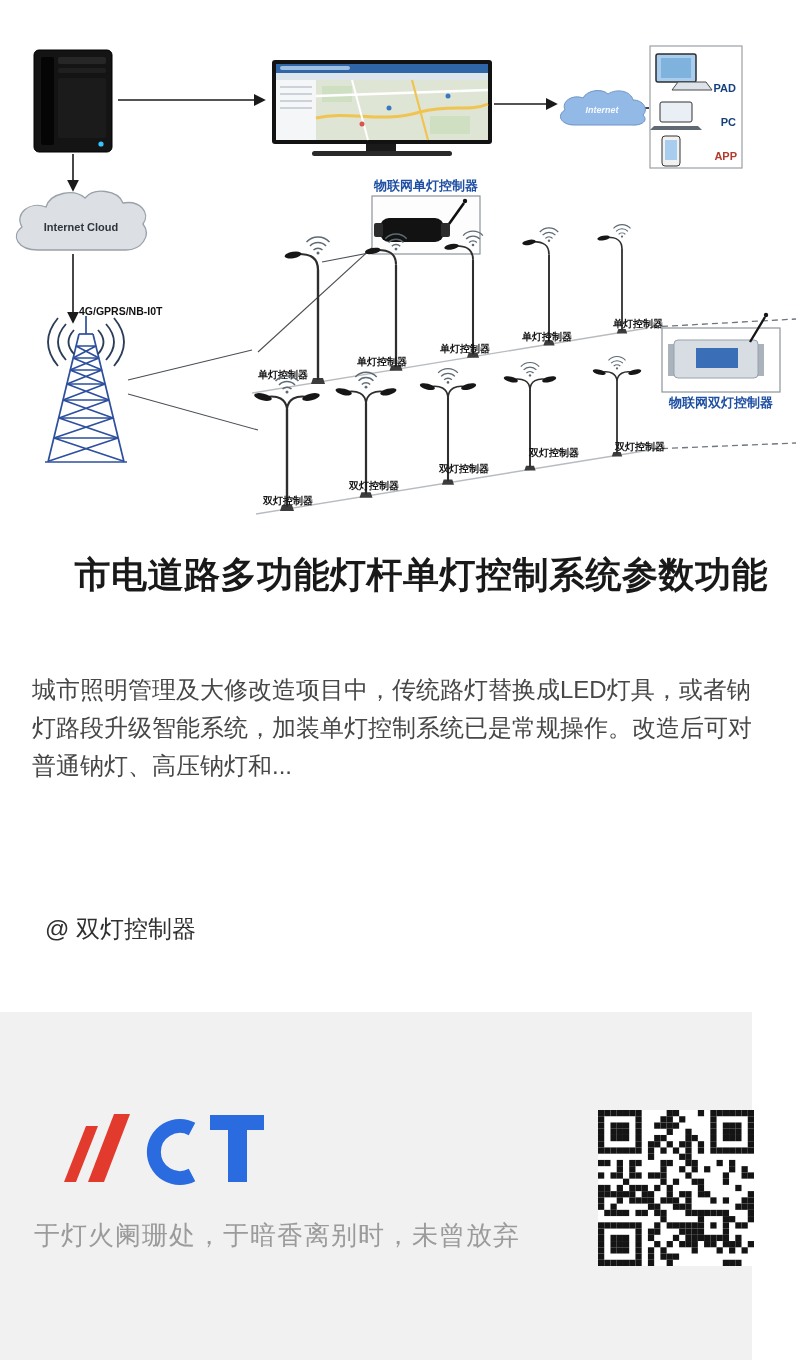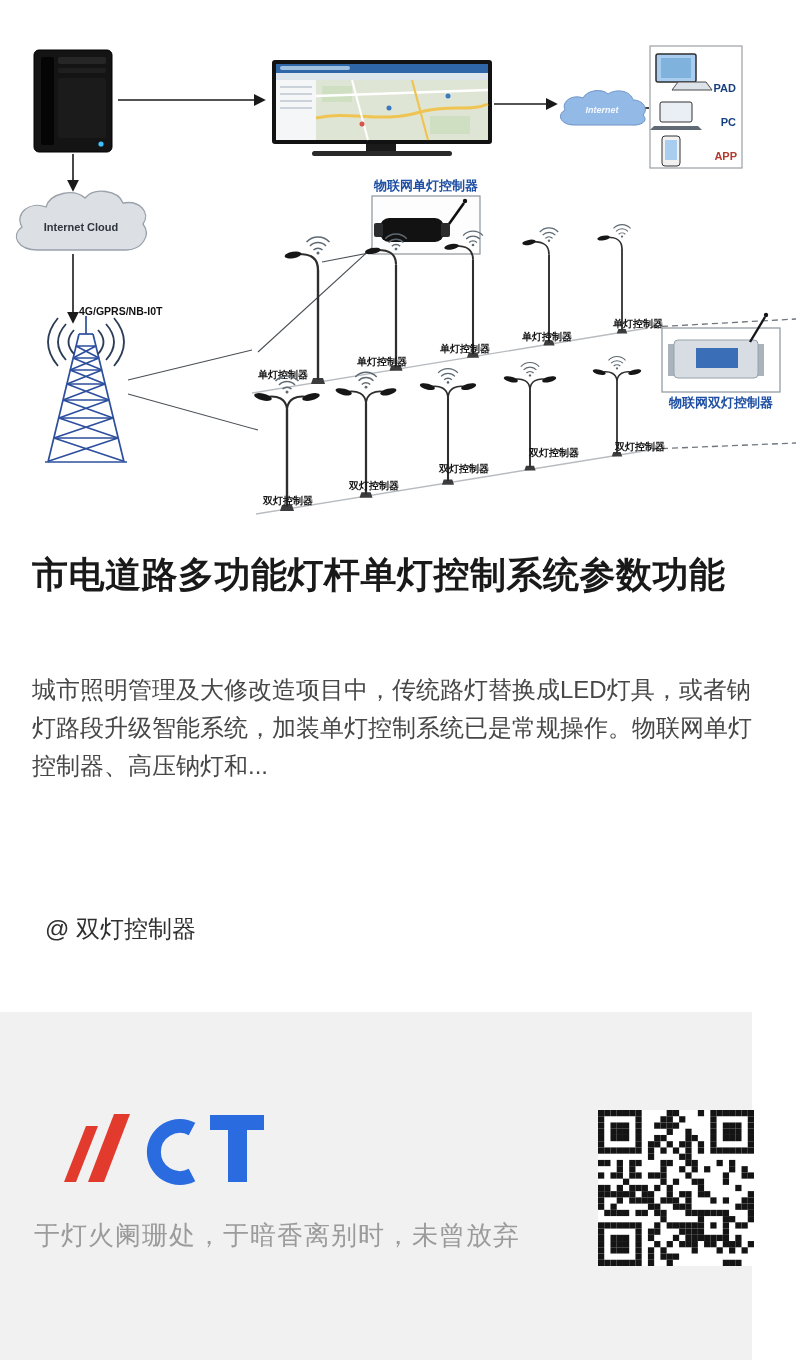--- a/index.html
+++ b/index.html
@@ -1,20 +1,20 @@
 <!DOCTYPE html>
 <html><head>
 <meta charset="utf-8">
 <style>
   * { margin:0; padding:0; box-sizing:border-box; }
   html,body { width:800px; height:1360px; background:#fff; }
   body { font-family:"Liberation Sans","DejaVu Sans",sans-serif; position:relative; overflow:hidden; }
   .page { position:relative; width:800px; height:1360px; background:#fff; }
   .diagram { width:800px; height:530px; position:relative; }
-  .title { margin:22px 32px 0; font-size:36px; line-height:1.26; color:#191919; font-weight:700; letter-spacing:0.5px; }
+  .title { margin:22px 32px 0; font-size:36px; line-height:1.26; color:#191919; font-weight:700; letter-spacing:0.5px;text-align:right; }
   .summary { margin:74px 32px 0; font-size:24px; line-height:38px; color:#474747; }
   .author { margin:128px 32px 0 45px; font-size:24px; color:#303030; }
   .footer { position:absolute; left:0; top:1012px; width:752px; height:348px; background:#f1f1f1; }
   .logo { position:absolute; left:58px; top:100px; width:210px; height:75px; }
   .tagline { position:absolute; left:34px; top:206px; font-size:26px; color:#9b9b9b; letter-spacing:1px; }
   .qr { position:absolute; left:598px; top:98px; width:156px; height:156px; background:#fff; }
   svg text { font-family:"Liberation Sans","DejaVu Sans",sans-serif; }
   .lbl { font-size:10px; font-weight:700; fill:#141414; }
   .ctl { font-size:13px; font-weight:700; fill:#1e4fa3; }
   .devlbl { font-size:11px; font-weight:700; }
@@ -213,21 +213,21 @@
         <rect x="674" y="340" width="84" height="38" rx="4" fill="#d7dde3" stroke="#97a1ab"></rect>
         <rect x="696" y="348" width="42" height="20" fill="#3a6fb8"></rect>
         <line x1="750" y1="342" x2="765" y2="317" stroke="#16161a" stroke-width="2.4"></line>
         <circle cx="766" cy="315" r="2.2" fill="#16161a"></circle>
         <text x="721" y="407" text-anchor="middle" class="ctl">物联网双灯控制器</text>
       </g>
     </svg>
   </section>
 
   <h1 class="title">市电道路多功能灯杆单灯控制系统参数功能</h1>
-  <p class="summary">城市照明管理及大修改造项目中，传统路灯替换成LED灯具，或者钠灯路段升级智能系统，加装单灯控制系统已是常规操作。物联网单灯控制器、高压钠灯和...</p>
+  <p class="summary">城市照明管理及大修改造项目中，传统路灯替换成LED灯具，或者钠灯路段升级智能系统，加装单灯控制系统已是常规操作。改造后可对普通钠灯、高压钠灯和...</p>
   <div class="author">@ 双灯控制器</div>
 
   <section class="footer">
     <div class="logo">
       <svg width="210" height="75" viewBox="0 0 210 75">
         <polygon points="6,70 28,14 40,14 18,70" fill="#e23a2c"></polygon>
         <polygon points="30,70 56,2 72,2 46,70" fill="#e23a2c"></polygon>
         <path d="M134,17 A26,26 0 1 0 134,63" fill="none" stroke-width="14" stroke="#2b6be0"></path>
         <rect x="152" y="3" width="54" height="15" fill="#2b6be0"></rect>
         <rect x="170" y="3" width="19" height="67" fill="#2b6be0"></rect>

